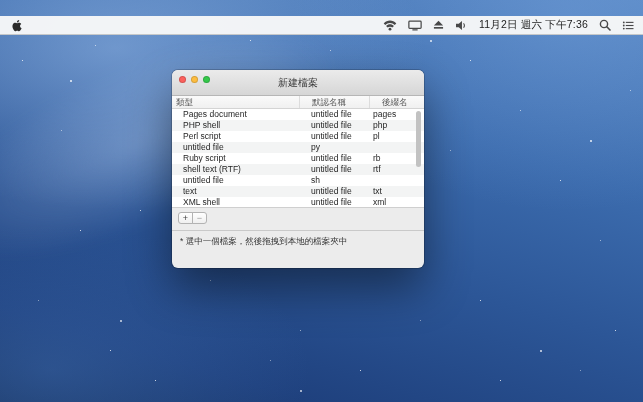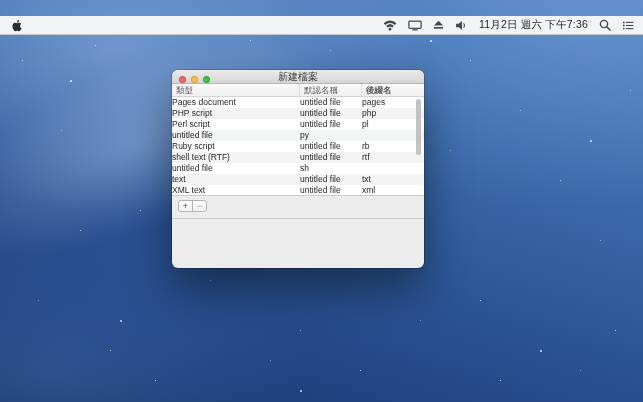--- a/index.html
+++ b/index.html
@@ -39,38 +39,38 @@
     display:flex; align-items:center; font-size:10.5px; color:#1c1c1c; z-index:5;margin-top:16px; }
   .apple { margin-left:11px; display:flex; align-items:center; }
   .mb-right { margin-left:auto; display:flex; align-items:center; gap:11px; margin-right:9px; }
   .mi { display:flex; align-items:center; opacity:.85; }
   .clock { white-space:nowrap; letter-spacing:.2px; }
 
   
   .window { position:absolute; left:172px; top:70px; width:252px; height:198px;
     border-radius:6px; background:#ececec; overflow:hidden;
     box-shadow:0 20px 45px rgba(0,0,0,.45), 0 0 0 1px rgba(0,0,0,.18); z-index:4; }
-  .titlebar { height:14px; background:linear-gradient(#ebebeb,#d6d6d6);
+  .titlebar { height:26px; background:linear-gradient(#ebebeb,#d6d6d6);
     border-bottom:1px solid #b6b6b6; position:relative;
     display:flex; align-items:center; justify-content:center; }
   .title { font-size:10px; color:#3a3a3a; }
   .traffic { position:absolute; left:7px; top:5.5px; display:flex; gap:5px; }
   .dot { width:7px; height:7px; border-radius:50%; border:.5px solid rgba(0,0,0,.15); }
   .dot.r { background:#fc615d; } .dot.y { background:#fdbd40; } .dot.g { background:#34c84a; }
 
   
   .tablewrap { position:relative; background:#fff; height:112px; border-bottom:1px solid #cfcfcf; }
   .thead { display:grid; grid-template-columns:128px 62px 1fr; height:13px;
-    background:linear-gradient(#fafafa,#f0f0f0); border-bottom:1px solid #d4d4d4; }
+    background:linear-gradient(#fafafa,#f0f0f0); border-bottom:1px solid #d4d4d4;gap:8px; }
   .th { font-size:8.5px; color:#555; line-height:12px; padding-left:4px;
     border-right:1px solid #dcdcdc; overflow:hidden; white-space:nowrap; }
-  .th:last-child { border-right:none;font-weight:bold; }
+  .th:last-child { border-right:none; }
   .trow { display:grid; grid-template-columns:128px 62px 1fr; height:11px; }
   .trow:nth-child(even) { background:#f3f4f4; }
-  .td { font-size:8.5px; color:#1f1f1f; line-height:11px; padding-left:0;
+  .td { font-size:8.5px; color:#1f1f1f; line-height:11px; padding-left:11px;
     overflow:hidden; white-space:nowrap; }
   .scroll-track { position:absolute; right:1px; top:14px; bottom:1px; width:8px; }
   .scroll-thumb { width:5px; margin-left:1px; margin-top:1px; height:56px;
     background:#c2c2c2; border-radius:3px; }
 
   
   .controls { display:flex; margin:4px 0 0 6px; }
   .btn { width:15px; height:12px; display:flex; align-items:center; justify-content:center;
     background:linear-gradient(#ffffff,#f0f0f0); border:1px solid #b3b3b3;
     font-size:9px; line-height:1; color:#444; cursor:default; }
@@ -160,21 +160,21 @@
       <div class="th">默認名稱</div>
       <div class="th">後綴名</div>
     </div>
     <div class="tbody">
       <div class="trow">
         <div class="td">Pages document</div>
         <div class="td">untitled file</div>
         <div class="td">pages</div>
       </div>
       <div class="trow">
-        <div class="td">PHP script</div>
+        <div class="td">PHP shell</div>
         <div class="td">untitled file</div>
         <div class="td">php</div>
       </div>
       <div class="trow">
         <div class="td">Perl script</div>
         <div class="td">untitled file</div>
         <div class="td">pl</div>
       </div>
       <div class="trow">
         <div class="td">untitled file</div>
@@ -193,29 +193,30 @@
       <div class="trow">
         <div class="td">untitled file</div>
         <div class="td">sh</div>
       </div>
       <div class="trow">
         <div class="td">text</div>
         <div class="td">untitled file</div>
         <div class="td">txt</div>
       </div>
       <div class="trow">
-        <div class="td">XML text</div>
+        <div class="td">XML shell</div>
         <div class="td">untitled file</div>
         <div class="td">xml</div>
       </div>
     </div>
     <div class="scroll-track">
       <div class="scroll-thumb"></div>
     </div>
   </div>
 
   <div class="controls">
     <span class="btn add">+</span>
     <span class="btn remove">−</span>
   </div>
 
   <div class="sep"></div>
+  <div class="note">* 選中一個檔案，然後拖拽到本地的檔案夾中</div>
 </div>
 
 </body></html>

